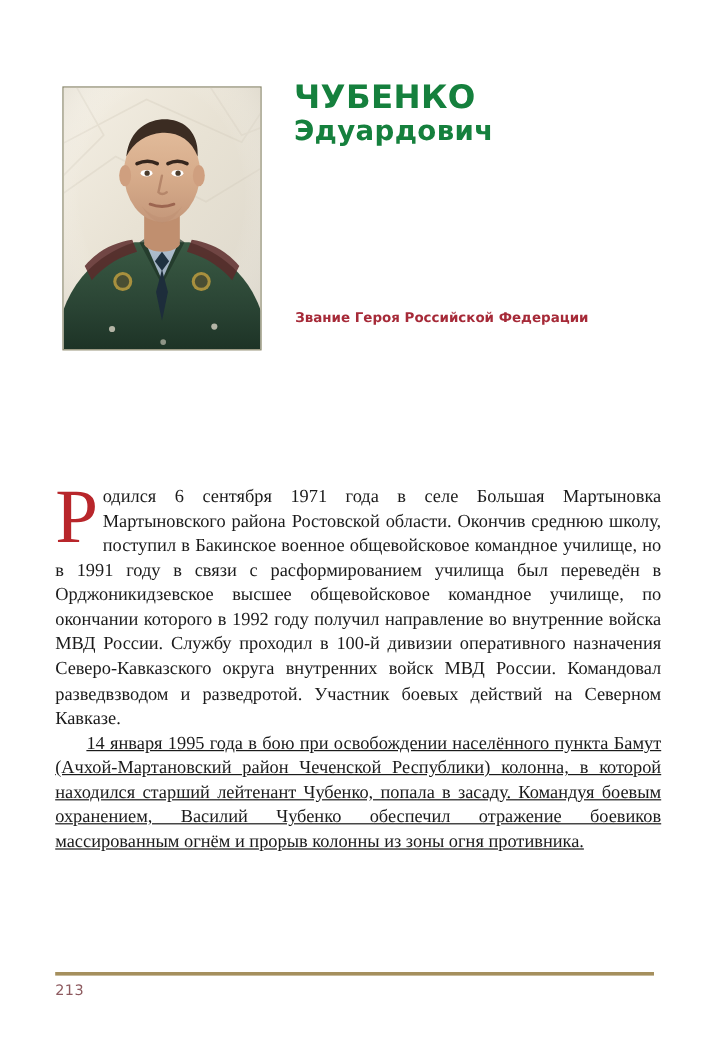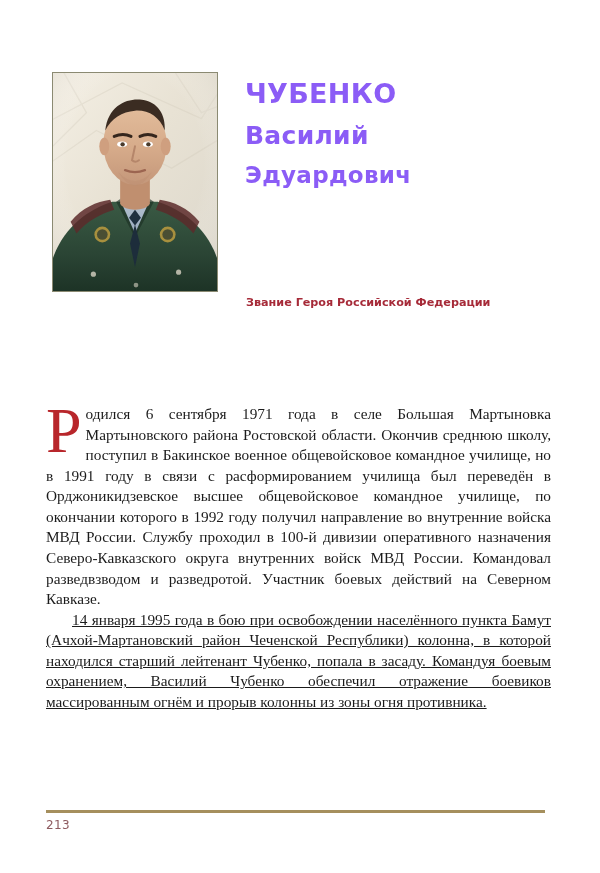--- a/index.html
+++ b/index.html
@@ -43,24 +43,23 @@
 
   .name-stack {
     position: absolute;
     left: 245px;
     top: 66px;
     width: 320px;
   }
   .name-line {
     font-family: "DejaVu Sans", sans-serif;
     font-weight: bold;
-    color: #8b5cf6;
+    color: #15803d;
     letter-spacing: 0.3px;
     line-height: 1.16;
-    margin-top: 12px;
   }
   .name-surname {
     font-size: 27px;
   }
   .name-first {
     font-size: 25px;
   }
   .name-patronymic {
     font-size: 23px;
   }
@@ -69,21 +68,21 @@
     position: absolute;
     left: 246px;
     top: 256px;
     width: 310px;
     font-family: "DejaVu Sans", sans-serif;
     font-weight: bold;
     font-size: 11.2px;
     line-height: 1.55;
     color: #a62a38;
   }
-  .award-line { display: block; white-space: nowrap; margin-top: 38px; }
+  .award-line { display: block; white-space: nowrap; }
 
   
   .body-col {
     position: absolute;
     left: 46px;
     top: 404px;
     width: 505px;
   }
   .dropcap-para {
     font-size: 15.3px;
@@ -214,21 +213,20 @@
       <path d="M83 74 L80 88 Q83 91, 87 88" stroke="#b5866a" stroke-width="2" fill="none" stroke-linecap="round"></path>
 
       <path d="M73 98 Q83 102, 93 98" stroke="#9c6550" stroke-width="2.4" fill="none" stroke-linecap="round"></path>
 
       <path d="M66 100 Q83 118, 100 100 Q92 113, 83 114 Q74 113, 66 100 Z" fill="#bd8f70" opacity="0.45"></path>
     </svg>
   </div>
 
   <div class="name-stack">
     <div class="name-line name-surname">ЧУБЕНКО</div>
-    <div class="name-line name-first">Василий</div>
     <div class="name-line name-patronymic">Эдуардович</div>
   </div>
 
   <div class="award-block">
     <span class="award-line">Звание Героя Российской Федерации</span>
   </div>
 </div>
 
 <div class="body-col">
   <p class="dropcap-para"><span class="dropcap">Р</span><span>одился 6 сентября 1971 года в селе Большая Мартыновка Мартыновского района Ростовской области. Окончив среднюю школу, поступил в Бакинское военное общевойсковое командное училище, но в 1991 году в связи с расформированием училища был переведён в Орджоникидзевское высшее общевойсковое командное училище, по окончании которого в 1992 году получил направление во внутренние войска МВД России. Службу проходил в 100-й дивизии оперативного назначения Северо-Кавказского округа внутренних войск МВД России. Командовал разведвзводом и разведротой. Участник боевых действий на Северном Кавказе.</span></p>

